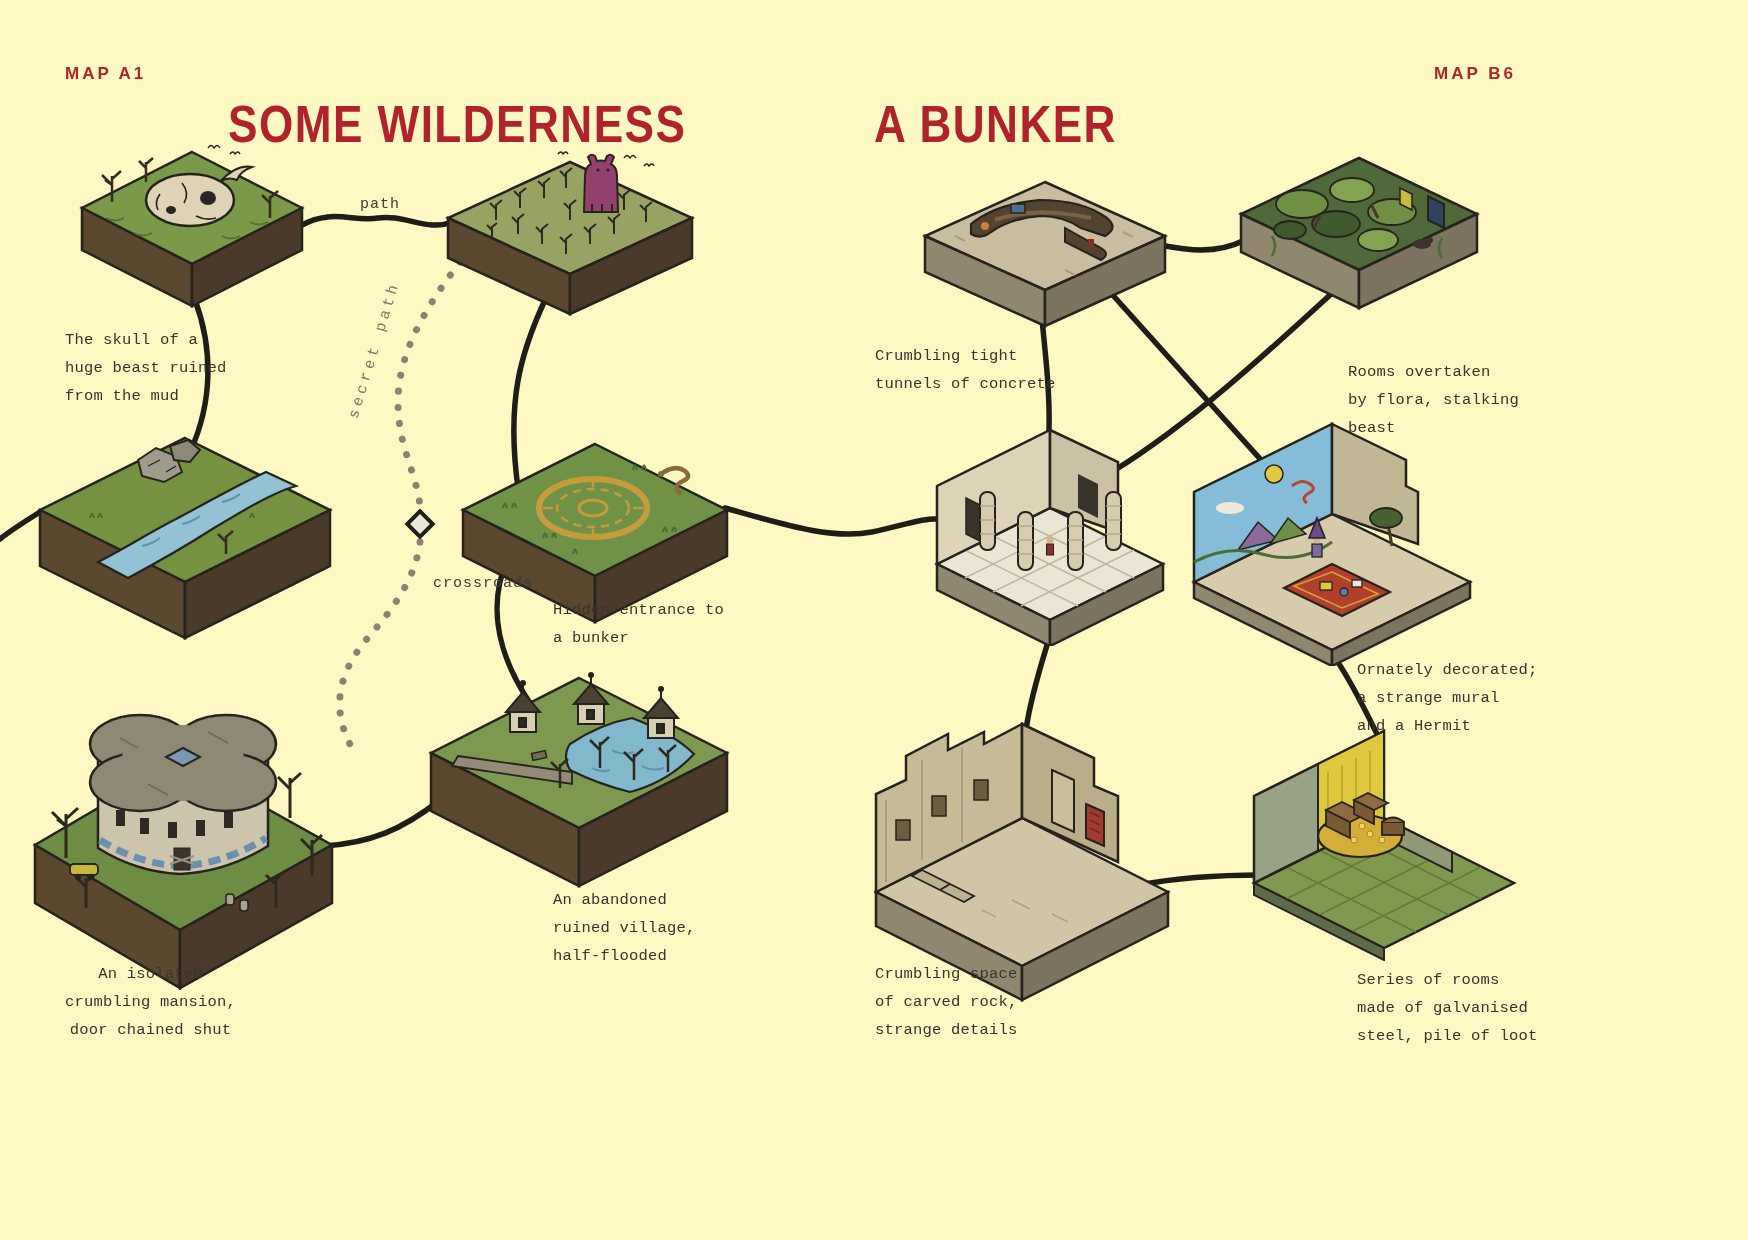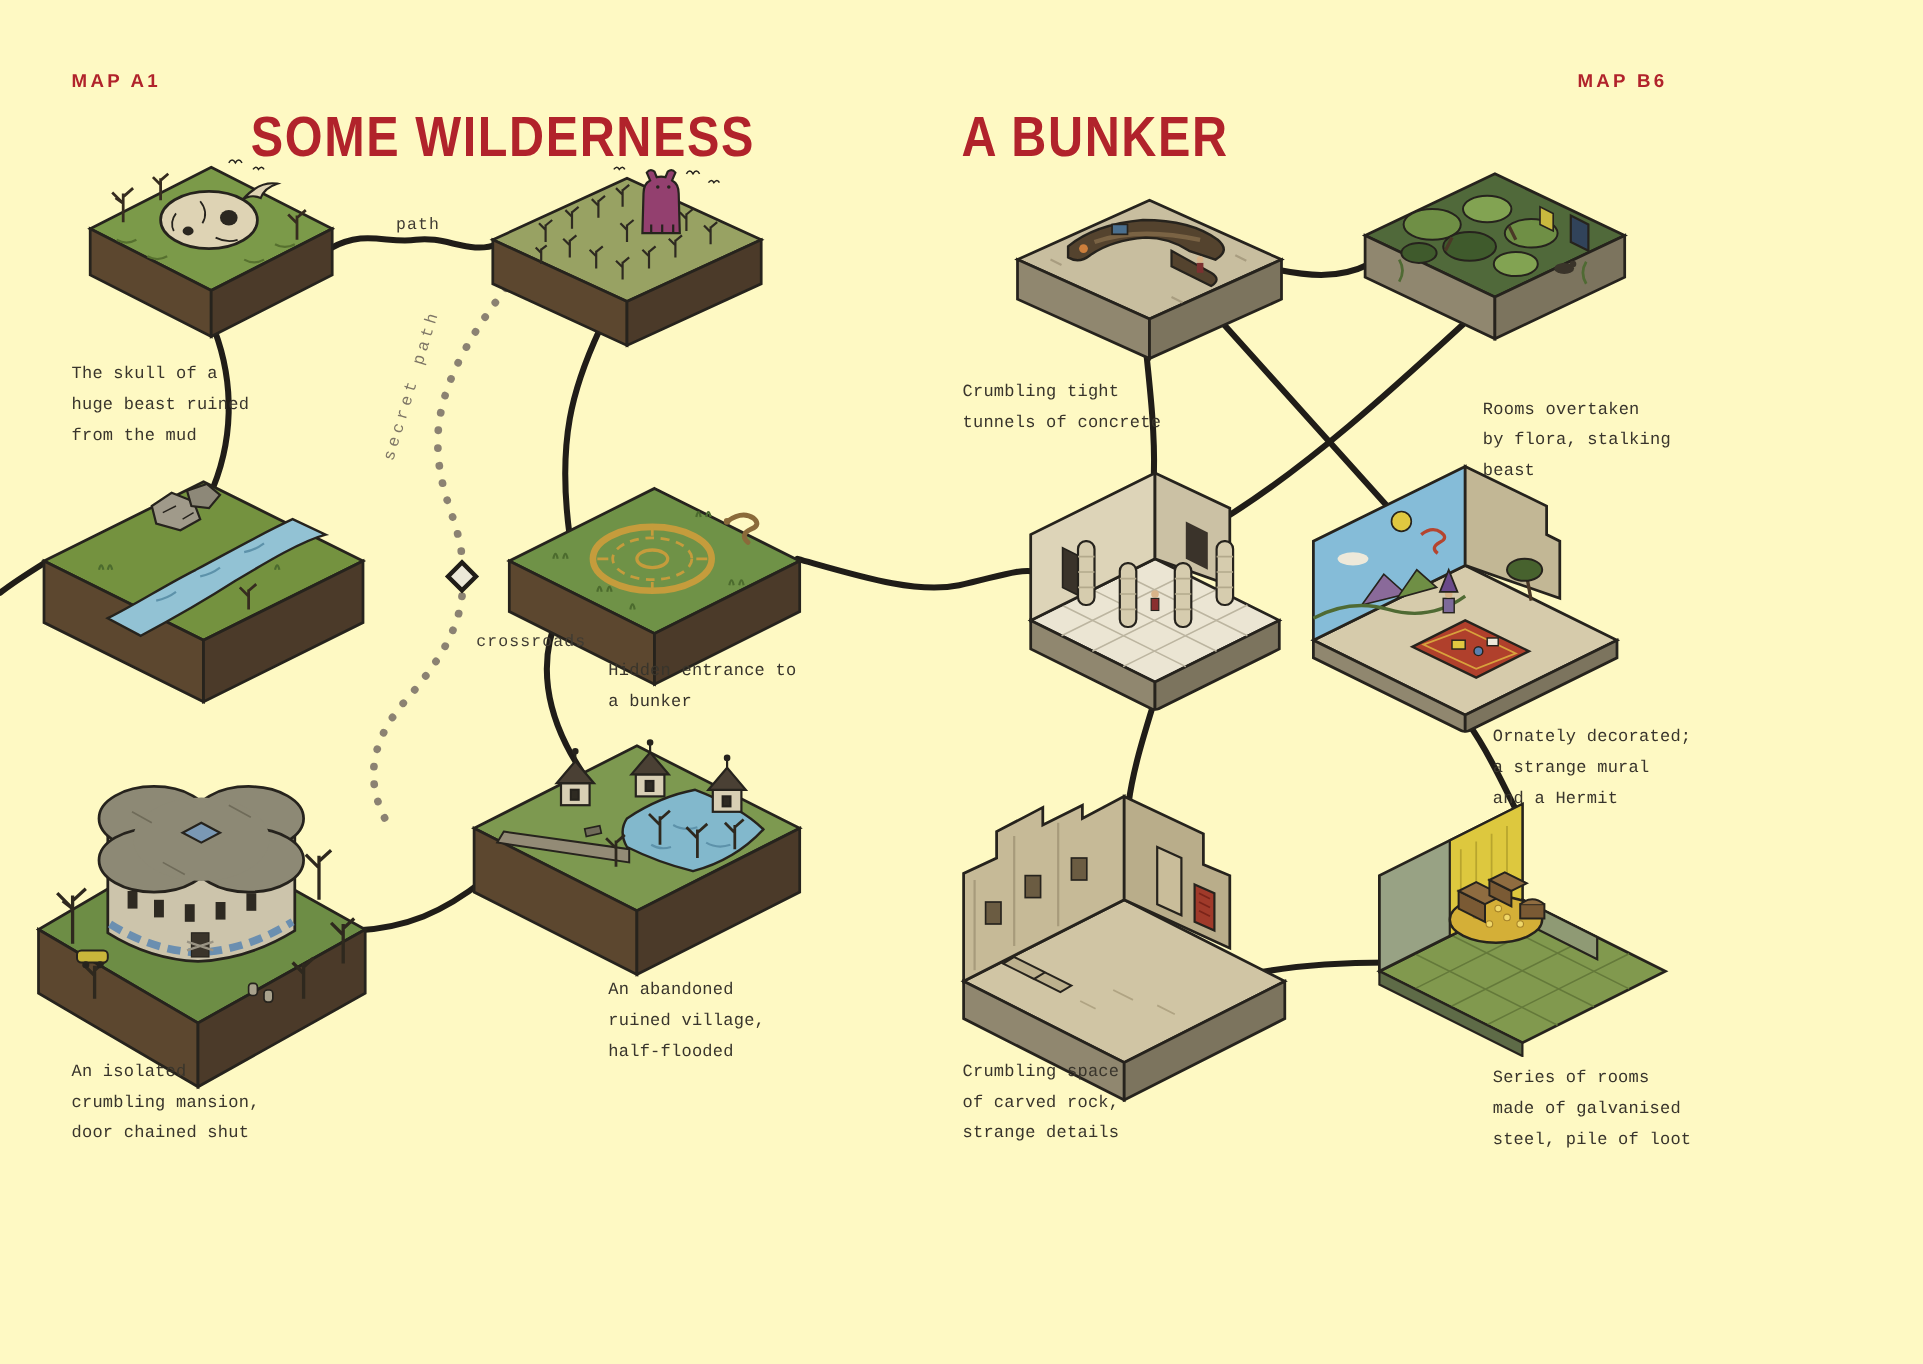--- a/index.html
+++ b/index.html
@@ -435,21 +435,21 @@
         </g>
       </g>
     </svg>
   </div>
 
   <div class="caption" style="left:65px;  top:326px;">The skull of a
 huge beast ruined
 from the mud</div>
   <div class="caption" style="left:553px; top:596px;">Hidden entrance to
 a bunker</div>
-  <div class="caption" style="left:65px;  top:960px;">An isolated
+  <div class="caption" style="left:65px;  top:960px;text-align:center;">An isolated
 crumbling mansion,
 door chained shut</div>
   <div class="caption" style="left:553px; top:886px;">An abandoned
 ruined village,
 half-flooded</div>
 
   <div class="caption" style="left:875px;  top:342px;">Crumbling tight
 tunnels of concrete</div>
   <div class="caption" style="left:1324px; top:358px;margin-left:24px;">Rooms overtaken
 by flora, stalking

